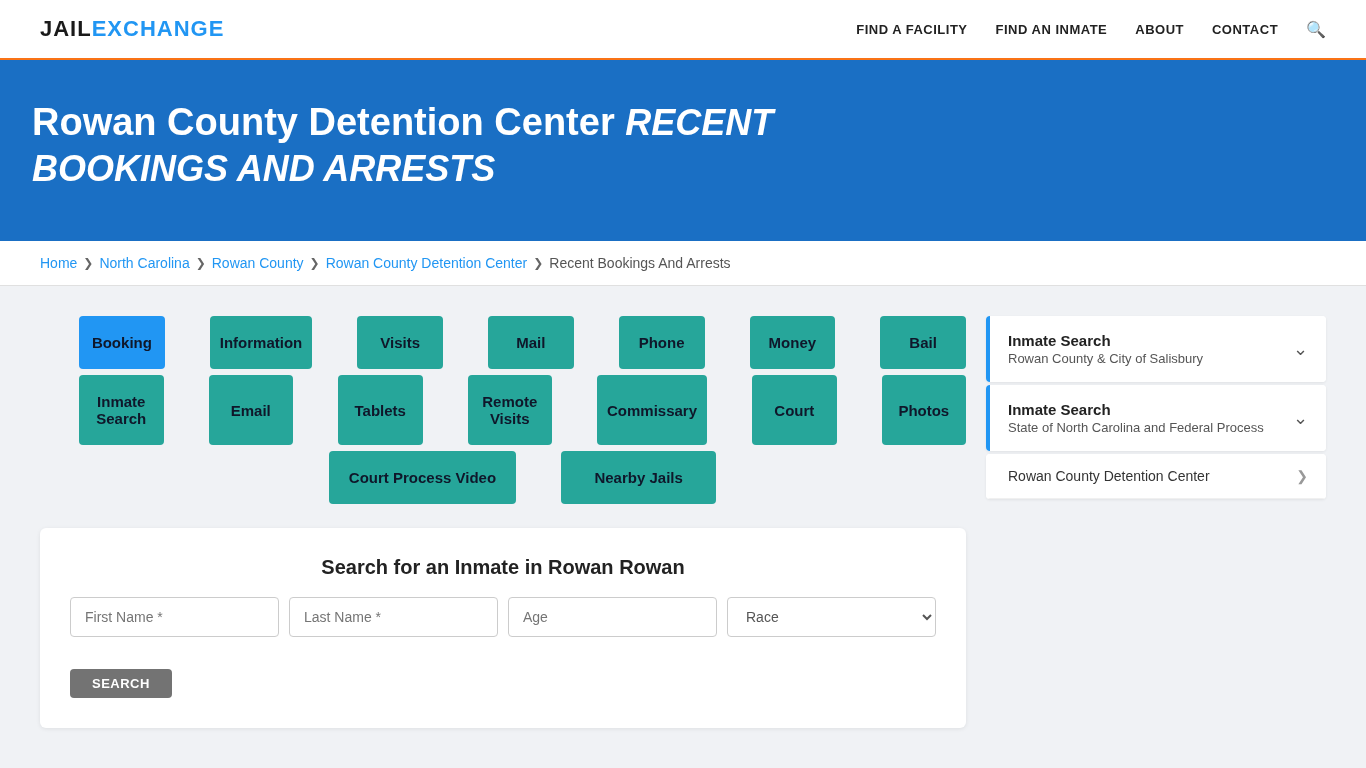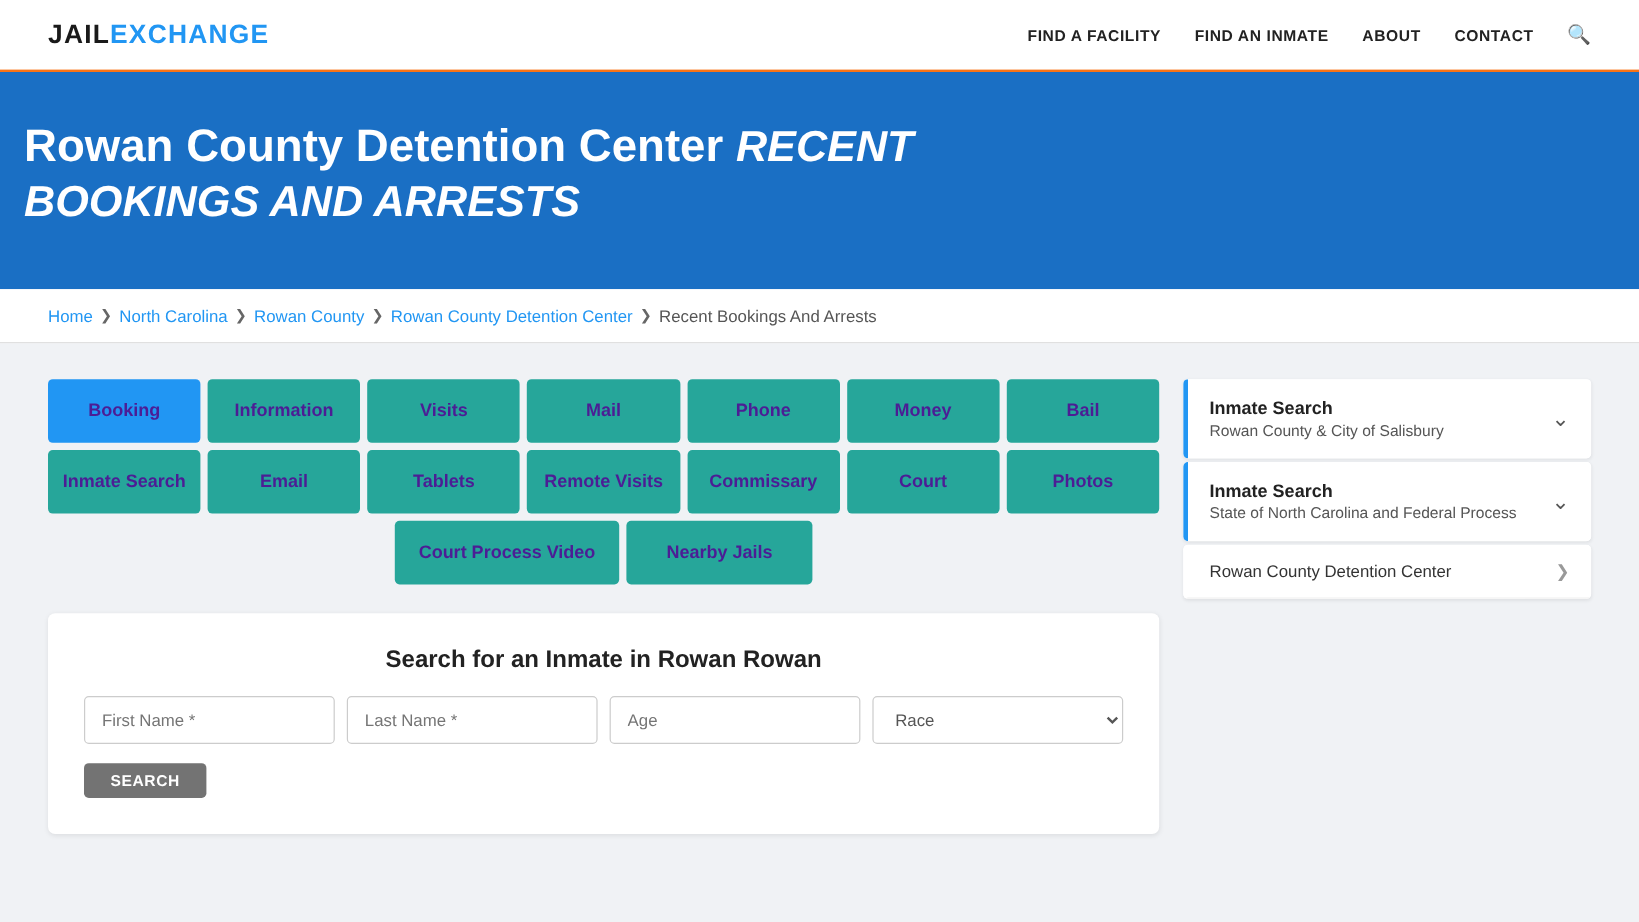--- a/index.html
+++ b/index.html
@@ -38,21 +38,21 @@
     }
     .search-icon-nav {
       font-size: 16px;
       cursor: pointer;
       color: #333;
     }
 
     
     .hero {
       background: #1a6fc4;
-      padding: 40px 40px 50px 20px;
+      padding: 40px 40px 50px 32px;
     }
     .hero h1 {
       color: #fff;
       font-size: 38px;
       font-weight: 800;
       line-height: 1.2;
       max-width: 900px;
     }
     .hero h1 .italic-part {
       font-style: italic;
@@ -106,24 +106,25 @@
       justify-content: center;
     }
     .tab-btn {
       flex: 1;
       padding: 18px 10px;
       border: none;
       border-radius: 4px;
       cursor: pointer;
       font-size: 15px;
       font-weight: 600;
-      color: #4c1d95;
+      color: #0f172a;
       text-align: center;
       background: #26a69a;
       transition: background 0.2s;
+      margin-left: 39px;
     }
     .tab-btn.active { background: #2196F3; }
     .tab-btn.fixed-width {
       flex: none;
       min-width: 155px;
       padding: 18px 20px;
     }
 
     
     .search-box {
@@ -136,21 +137,21 @@
       font-size: 20px;
       font-weight: 700;
       margin-bottom: 18px;
       text-align: center;
       color: #222;
     }
     .search-fields {
       display: flex;
       gap: 10px;
       flex-wrap: wrap;
-      margin-bottom: 16px;
+      margin-bottom: 32px;
     }
     .search-fields input, .search-fields select {
       flex: 1;
       min-width: 120px;
       padding: 10px 14px;
       border: 1px solid #ccc;
       border-radius: 4px;
       font-size: 14px;
       color: #555;
       background: #fff;

